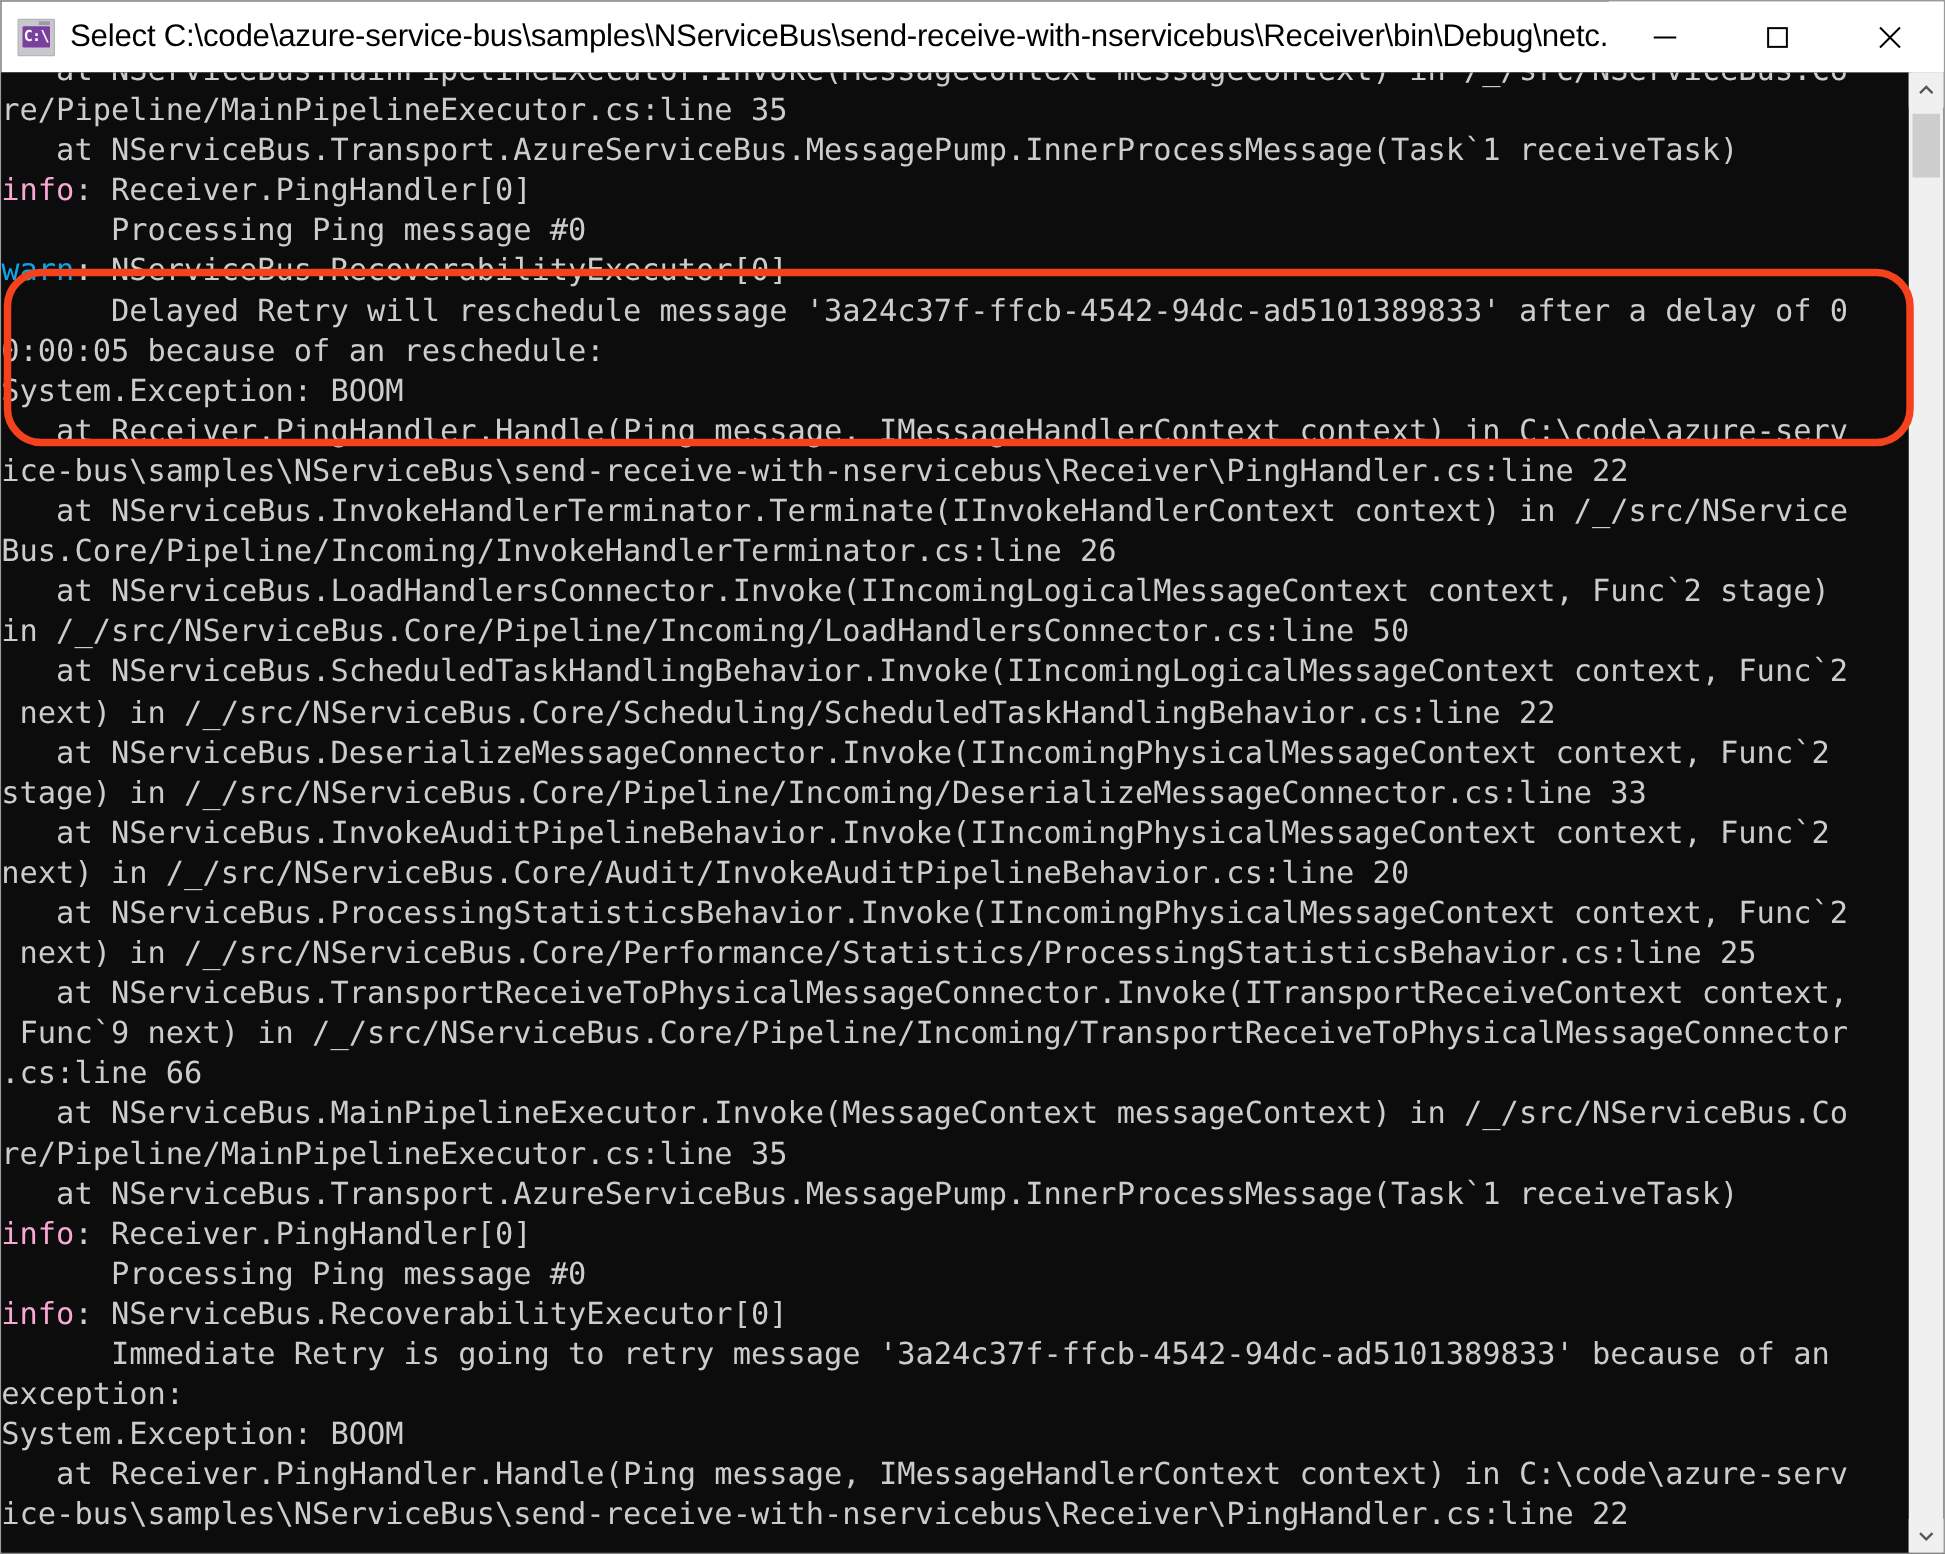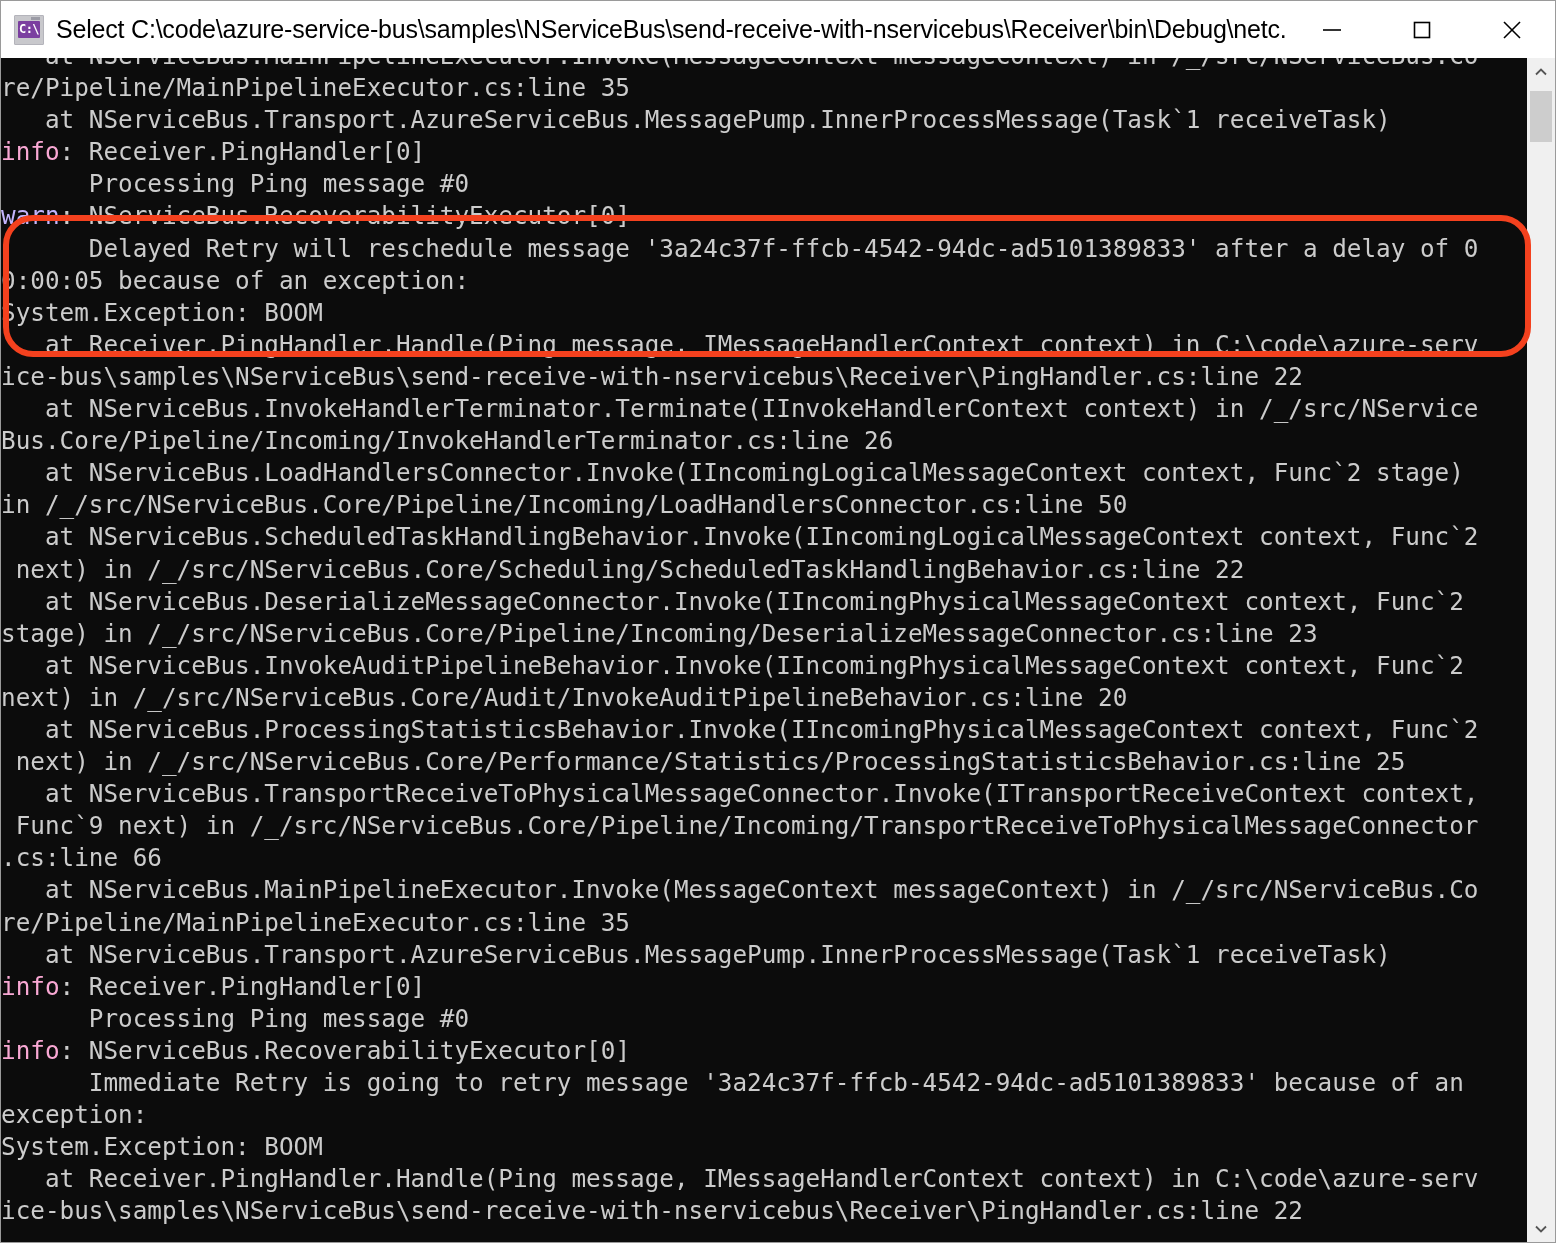--- a/index.html
+++ b/index.html
@@ -105,21 +105,21 @@
     font-family: "DejaVu Sans Mono", monospace;
     font-size: 24.3px;
     line-height: 32.1px;
     color: #cccccc;
     white-space: pre;
     letter-spacing: 0px;
     position: relative;
     top: -18px;
   }
   .console-text .lvl-info { color: #f9a8d4; }
-  .console-text .lvl-warn { color: #c4b5fd; text-align: right; }
+  .console-text .lvl-warn { color: #0ea5e9; text-align: right; }
 
   
   .scrollbar {
     position: absolute;
     top: 57px;
     right: 0;
     width: 28px;
     height: 1185px;
     background: #f0f0f0;
     box-sizing: border-box;
@@ -190,32 +190,32 @@
   </div>
 
   <div class="console">
     <pre class="console-text" id="console-text"><span>   at NServiceBus.MainPipelineExecutor.Invoke(MessageContext messageContext) in /_/src/NServiceBus.Co</span>
 <span>re/Pipeline/MainPipelineExecutor.cs:line 35</span>
 <span>   at NServiceBus.Transport.AzureServiceBus.MessagePump.InnerProcessMessage(Task`1 receiveTask)</span>
 <span class="lvl-info">info</span><span>: Receiver.PingHandler[0]</span>
 <span>      Processing Ping message #0</span>
 <span class="lvl-warn">warn</span><span>: NServiceBus.RecoverabilityExecutor[0]</span>
 <span>      Delayed Retry will reschedule message '3a24c37f-ffcb-4542-94dc-ad5101389833' after a delay of 0</span>
-<span>0:00:05 because of an exception:</span>
+<span>0:00:05 because of an reschedule:</span>
 <span>System.Exception: BOOM</span>
 <span>   at Receiver.PingHandler.Handle(Ping message, IMessageHandlerContext context) in C:\code\azure-serv</span>
 <span>ice-bus\samples\NServiceBus\send-receive-with-nservicebus\Receiver\PingHandler.cs:line 22</span>
 <span>   at NServiceBus.InvokeHandlerTerminator.Terminate(IInvokeHandlerContext context) in /_/src/NService</span>
 <span>Bus.Core/Pipeline/Incoming/InvokeHandlerTerminator.cs:line 26</span>
 <span>   at NServiceBus.LoadHandlersConnector.Invoke(IIncomingLogicalMessageContext context, Func`2 stage)</span>
 <span>in /_/src/NServiceBus.Core/Pipeline/Incoming/LoadHandlersConnector.cs:line 50</span>
 <span>   at NServiceBus.ScheduledTaskHandlingBehavior.Invoke(IIncomingLogicalMessageContext context, Func`2</span>
 <span> next) in /_/src/NServiceBus.Core/Scheduling/ScheduledTaskHandlingBehavior.cs:line 22</span>
 <span>   at NServiceBus.DeserializeMessageConnector.Invoke(IIncomingPhysicalMessageContext context, Func`2</span>
-<span>stage) in /_/src/NServiceBus.Core/Pipeline/Incoming/DeserializeMessageConnector.cs:line 23</span>
+<span>stage) in /_/src/NServiceBus.Core/Pipeline/Incoming/DeserializeMessageConnector.cs:line 33</span>
 <span>   at NServiceBus.InvokeAuditPipelineBehavior.Invoke(IIncomingPhysicalMessageContext context, Func`2</span>
 <span>next) in /_/src/NServiceBus.Core/Audit/InvokeAuditPipelineBehavior.cs:line 20</span>
 <span>   at NServiceBus.ProcessingStatisticsBehavior.Invoke(IIncomingPhysicalMessageContext context, Func`2</span>
 <span> next) in /_/src/NServiceBus.Core/Performance/Statistics/ProcessingStatisticsBehavior.cs:line 25</span>
 <span>   at NServiceBus.TransportReceiveToPhysicalMessageConnector.Invoke(ITransportReceiveContext context,</span>
 <span> Func`9 next) in /_/src/NServiceBus.Core/Pipeline/Incoming/TransportReceiveToPhysicalMessageConnector</span>
 <span>.cs:line 66</span>
 <span>   at NServiceBus.MainPipelineExecutor.Invoke(MessageContext messageContext) in /_/src/NServiceBus.Co</span>
 <span>re/Pipeline/MainPipelineExecutor.cs:line 35</span>
 <span>   at NServiceBus.Transport.AzureServiceBus.MessagePump.InnerProcessMessage(Task`1 receiveTask)</span>

